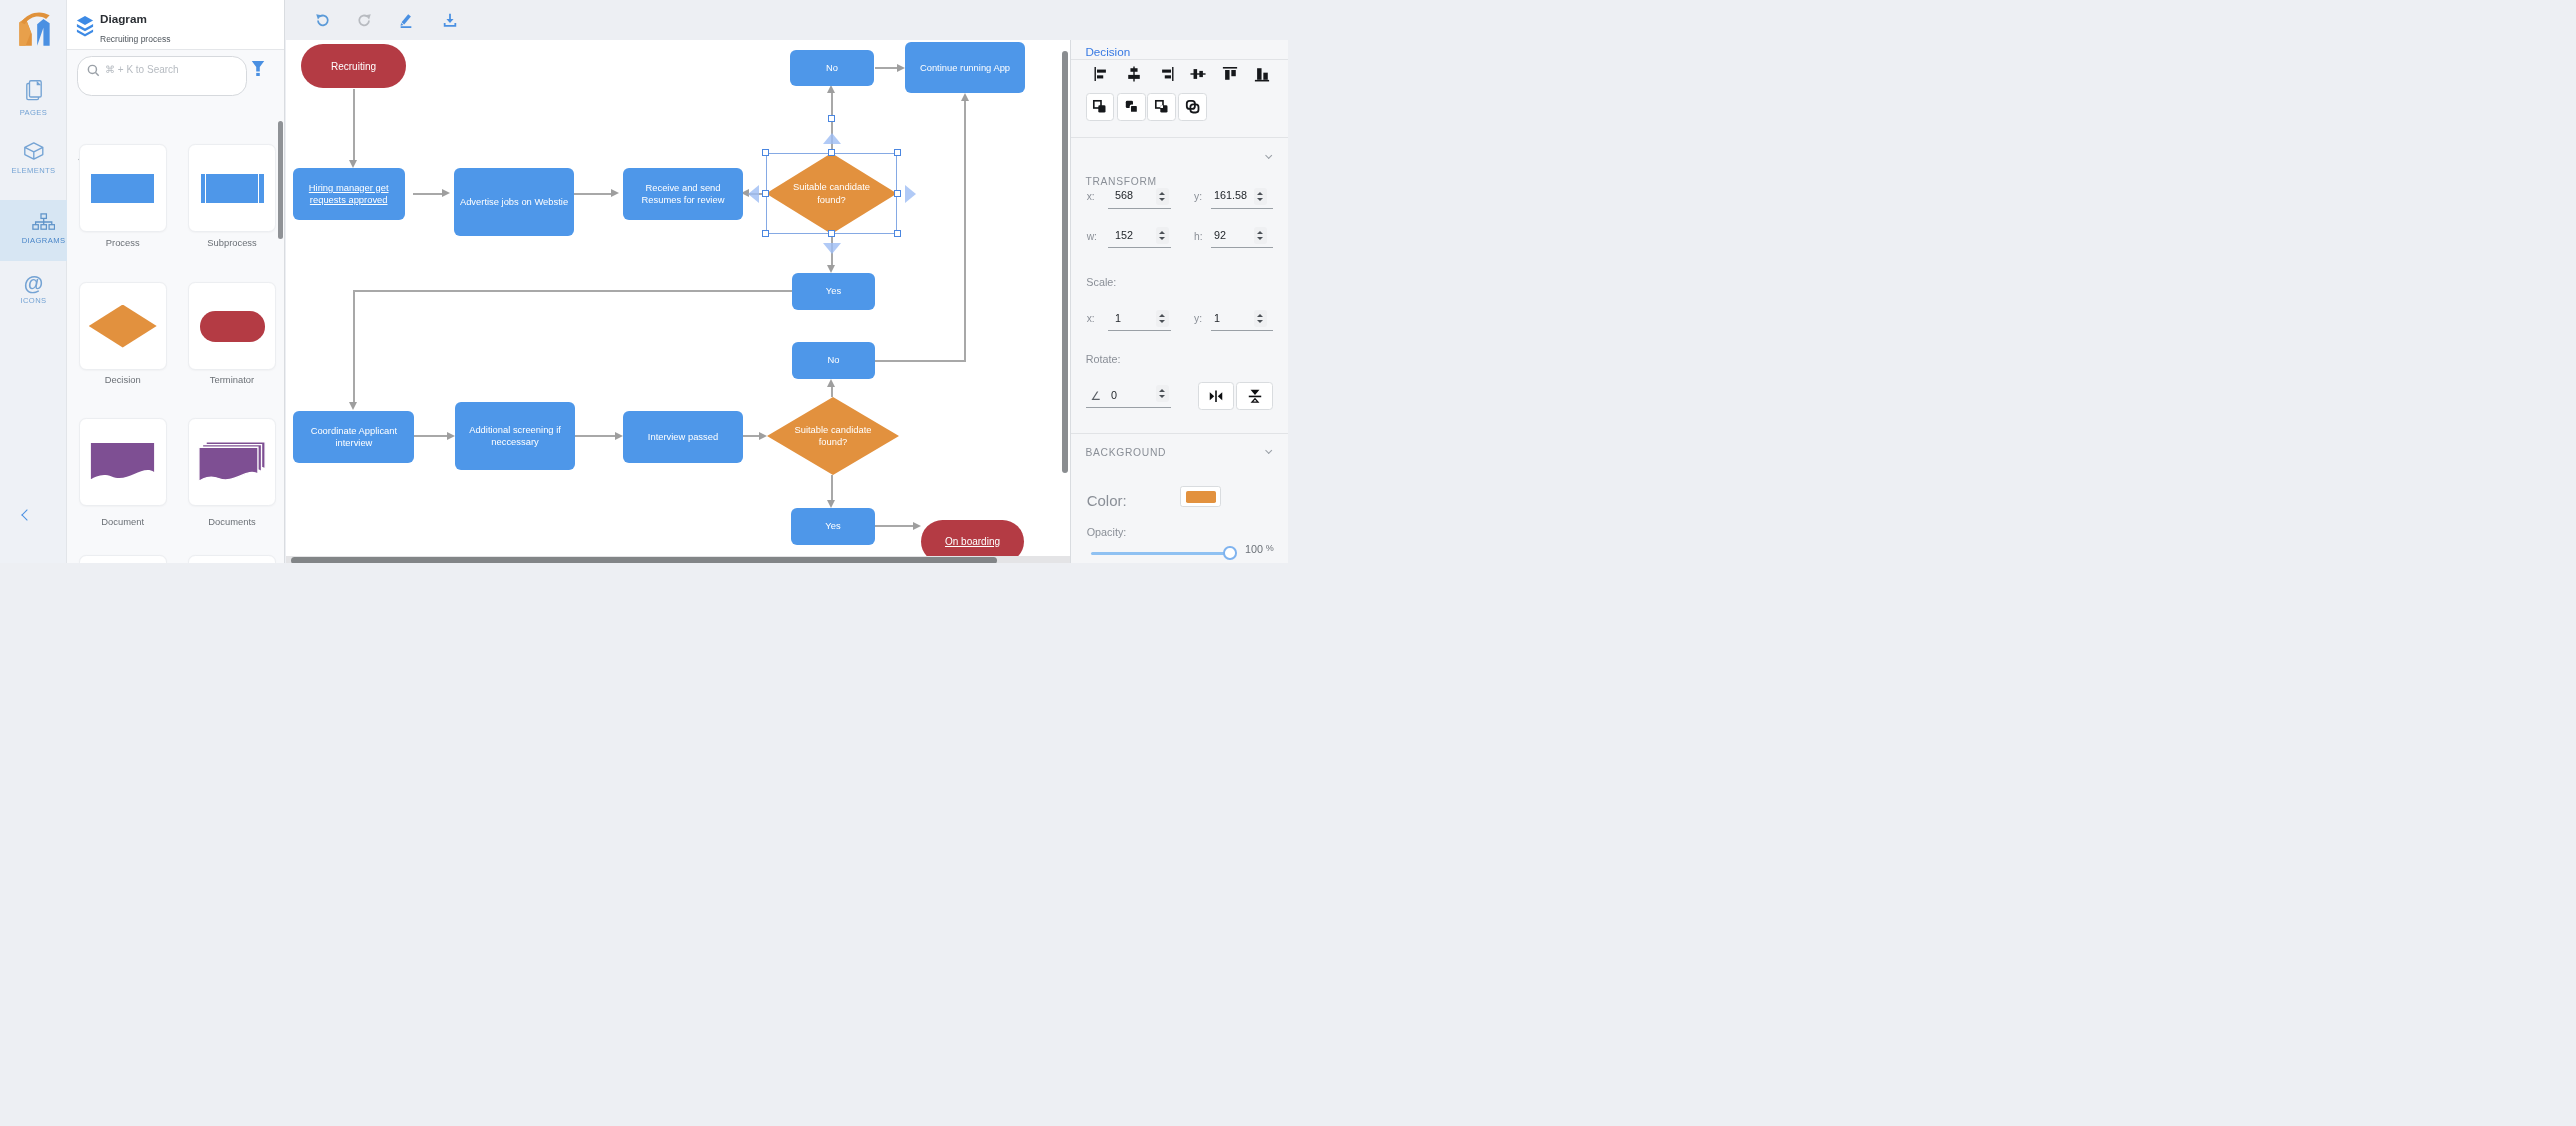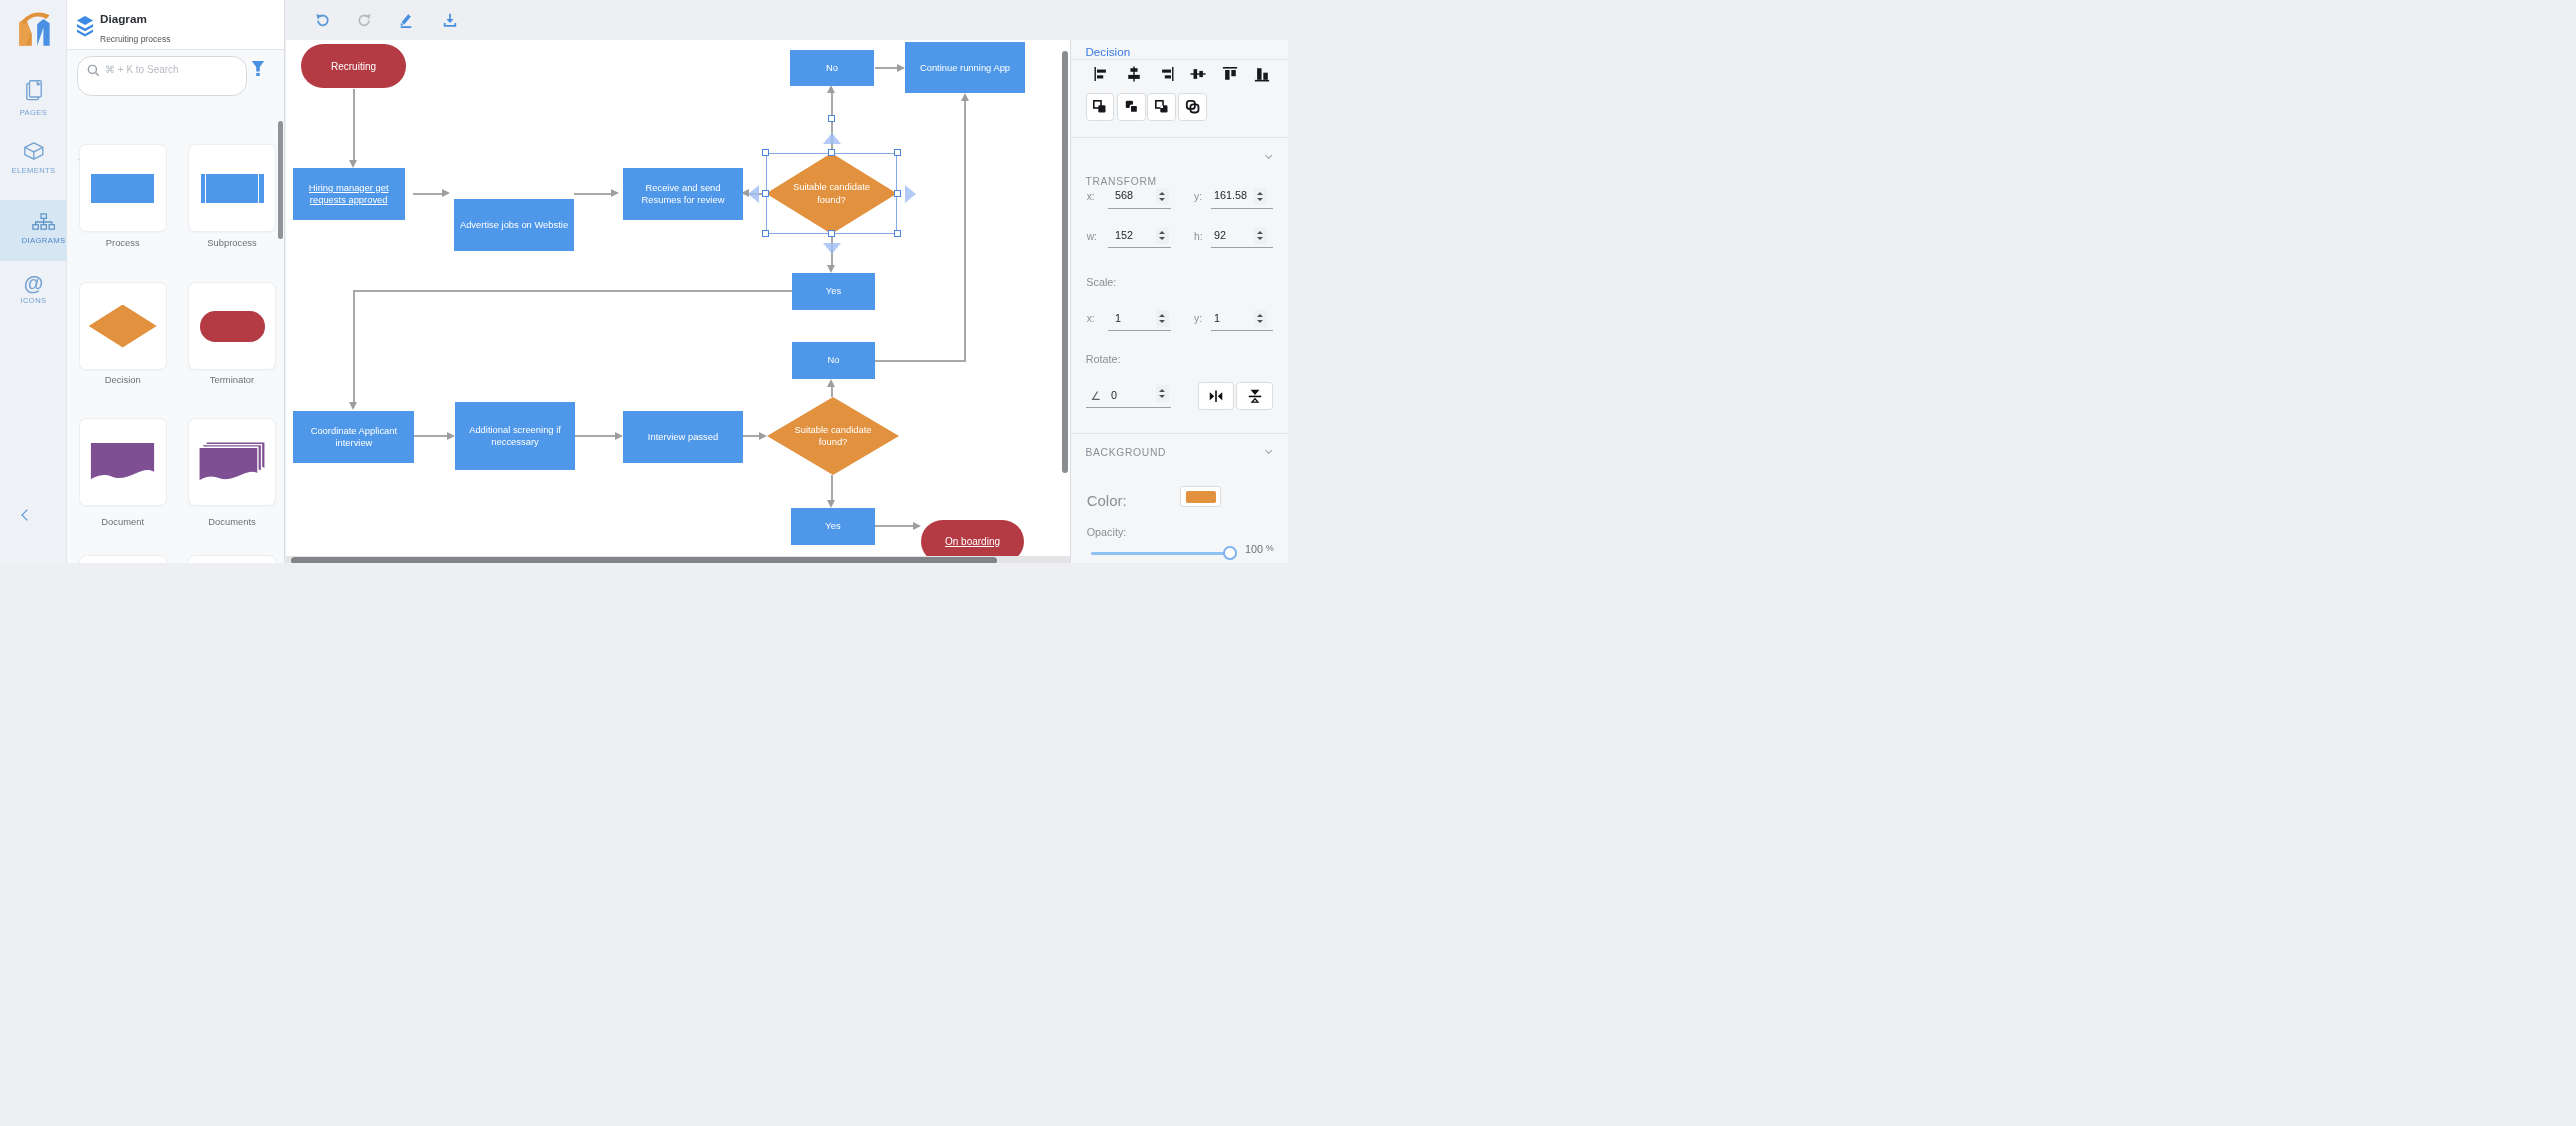--- a/index.html
+++ b/index.html
@@ -28,21 +28,21 @@
   .card-label { position:absolute; width:88px; text-align:center; font-size:9.4px; color:#6b7076; }
   .lp-scroll { position:absolute; left:211px; top:121px; width:5.4px; height:118px; background:#8f9296; border-radius:2.7px; }
 
   
   .topbar { position:absolute; left:285px; top:0; width:1003px; height:40px; background:#edeff3; z-index:3; }
   .tb-icon { position:absolute; top:11.7px; width:16px; height:16px; cursor:pointer; }
 
   
   .canvas { position:absolute; left:286px; top:40px; width:784px; height:523px; background:#fff; overflow:hidden; z-index:2; }
   .node { position:absolute; display:flex; align-items:center; justify-content:center; text-align:center; color:#fff; font-size:9.4px; line-height:1.32; z-index:2; padding:1.8px 5.4px; }
-  .process { background:#4e97e9; }
+  .process { background:#4e97e9;border-radius:6px; }
   .terminator { background:#b43b44; border-radius:22.5px; font-size:10px; }
   .diamond { background:#e2913e; clip-path:polygon(50% 0,100% 50%,50% 100%,0 50%); padding:3.6px 18px; }
   .eh { position:absolute; height:1.8px; background:#a8a8a8; z-index:1; }
   .ev { position:absolute; width:1.8px; background:#a8a8a8; z-index:1; }
   .ah { position:absolute; width:0; height:0; z-index:1; }
   .ah-r { border-left:8px solid #9e9e9e; border-top:4.5px solid transparent; border-bottom:4.5px solid transparent; }
   .ah-l { border-right:8px solid #9e9e9e; border-top:4.5px solid transparent; border-bottom:4.5px solid transparent; }
   .ah-u { border-bottom:8px solid #9e9e9e; border-left:4.5px solid transparent; border-right:4.5px solid transparent; }
   .ah-d { border-top:8px solid #9e9e9e; border-left:4.5px solid transparent; border-right:4.5px solid transparent; }
   .sel-rect { position:absolute; border:0.9px solid #85a9e4; z-index:3; }
@@ -265,21 +265,21 @@
     <div class="ah ah-u" style="left:541px;top:339px;"></div>
 
     <div class="ev" style="left:545px;top:435px;height:26px;"></div>
     <div class="ah ah-d" style="left:541px;top:460px;"></div>
 
     <div class="eh" style="left:589px;top:485px;width:39px;"></div>
     <div class="ah ah-r" style="left:627px;top:482px;"></div>
 
     <div class="node terminator" style="left:15px;top:4.2px;width:105px;height:44px;">Recruiting</div>
     <div class="node process" style="left:6.7px;top:128px;width:112px;height:52px;text-decoration:underline;">Hiring manager get requests approved</div>
-    <div class="node process" style="left:168px;top:128px;width:120px;height:52px;margin-top:31px;">Advertise jobs on Webstie</div>
+    <div class="node process" style="left:168px;top:128px;width:120px;height:68px;">Advertise jobs on Webstie</div>
     <div class="node process" style="left:337px;top:128px;width:120px;height:52px;">Receive and send Resumes for review</div>
     <div class="node process" style="left:504px;top:10.3px;width:84px;height:36px;">No</div>
     <div class="node process" style="left:619px;top:2.4px;width:120px;height:51px;">Continue running App</div>
     <div class="node diamond" style="left:480px;top:113px;width:131px;height:81px;">Suitable candidate found?</div>
     <div class="node process" style="left:506px;top:233px;width:83px;height:37px;">Yes</div>
     <div class="node process" style="left:506px;top:302px;width:83px;height:37px;">No</div>
     <div class="node process" style="left:7.4px;top:371px;width:121px;height:52px;">Coordinate Applicant interview</div>
     <div class="node process" style="left:169px;top:362px;width:120px;height:68px;">Additional screening if neccessary</div>
     <div class="node process" style="left:337px;top:371px;width:120px;height:52px;">Interview passed</div>
     <div class="node diamond" style="left:481px;top:357px;width:132px;height:78px;">Suitable candidate found?</div>

